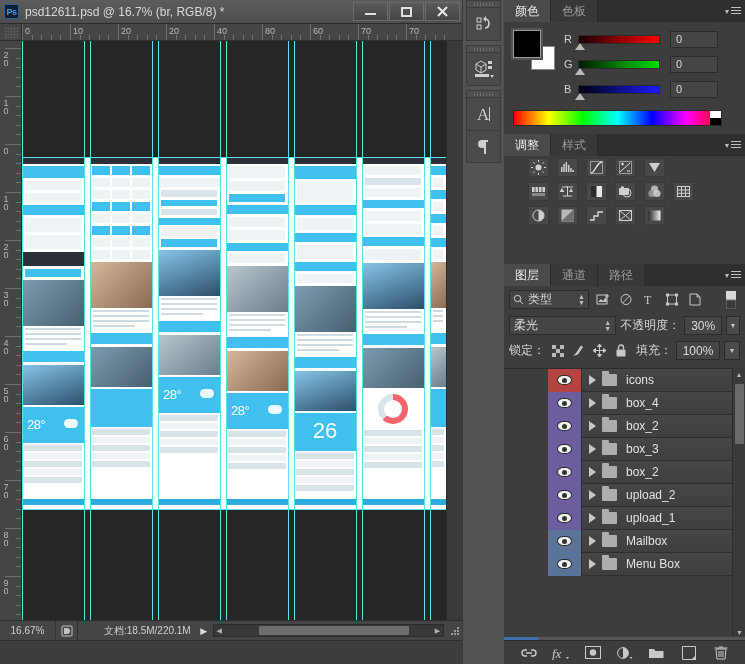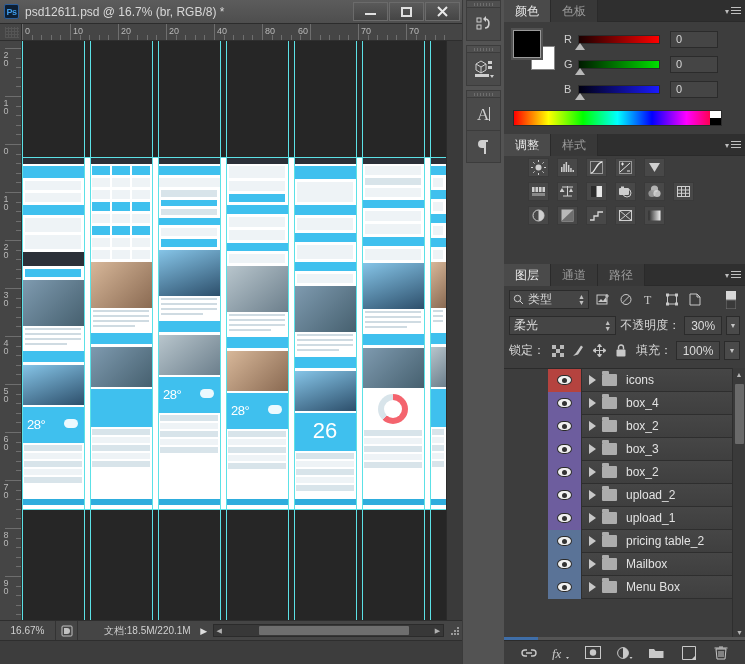--- a/index.html
+++ b/index.html
@@ -333,21 +333,21 @@
         <div class="rh-tick" style="left: 211.2px; top: 11px; height: 5px;"></div>
         <div class="rh-tick" style="left: 220.8px; top: 11px; height: 5px;"></div>
         <div class="rh-tick" style="left: 230.4px; top: 11px; height: 5px;"></div>
         <div class="rh-tick major" style="left: 240px;"></div>
         <div class="rh-lab" style="left: 243px;">80</div>
         <div class="rh-tick" style="left: 249.6px; top: 11px; height: 5px;"></div>
         <div class="rh-tick" style="left: 259.2px; top: 11px; height: 5px;"></div>
         <div class="rh-tick" style="left: 268.8px; top: 11px; height: 5px;"></div>
         <div class="rh-tick" style="left: 278.4px; top: 11px; height: 5px;"></div>
         <div class="rh-tick major" style="left: 288px;"></div>
-        <div class="rh-lab" style="left: 276px;">60</div>
+        <div class="rh-lab" style="left: 291px;">60</div>
         <div class="rh-tick" style="left: 297.6px; top: 11px; height: 5px;"></div>
         <div class="rh-tick" style="left: 307.2px; top: 11px; height: 5px;"></div>
         <div class="rh-tick" style="left: 316.8px; top: 11px; height: 5px;"></div>
         <div class="rh-tick" style="left: 326.4px; top: 11px; height: 5px;"></div>
         <div class="rh-tick major" style="left: 336px;"></div>
         <div class="rh-lab" style="left: 339px;">70</div>
         <div class="rh-tick" style="left: 345.6px; top: 11px; height: 5px;"></div>
         <div class="rh-tick" style="left: 355.2px; top: 11px; height: 5px;"></div>
         <div class="rh-tick" style="left: 364.8px; top: 11px; height: 5px;"></div>
         <div class="rh-tick" style="left: 374.4px; top: 11px; height: 5px;"></div>
@@ -1120,40 +1120,30 @@
             <div class="layer-name">upload_1</div>
           </div>
           <div class="layer-row">
             <div class="eye-cell" style="background: rgb(90, 115, 151);">
               <div class="eye">
                 <i></i>
               </div>
             </div>
             <div class="tri"></div>
             <div class="folder"></div>
-            <div class="layer-name">pricing table_2</div>
+            <div class="layer-name">Mailbox</div>
           </div>
           <div class="layer-row">
             <div class="eye-cell" style="background: rgb(90, 115, 151);">
               <div class="eye">
                 <i></i>
               </div>
             </div>
             <div class="tri"></div>
             <div class="folder"></div>
-            <div class="layer-name">Mailbox</div>
-          </div>
-          <div class="layer-row">
-            <div class="eye-cell" style="background: rgb(90, 115, 151);">
-              <div class="eye">
-                <i></i>
-              </div>
-            </div>
-            <div class="tri"></div>
-            <div class="folder"></div>
             <div class="layer-name">Menu Box</div>
           </div>
         </div>
 
       <div id="list-scroll">
         <div class="ls-arrow">▲</div>
         <div id="ls-thumb"></div>
         <div class="ls-arrow" style="position:absolute;bottom:0;left:0;width:13px;">▼</div>
       </div>
 

